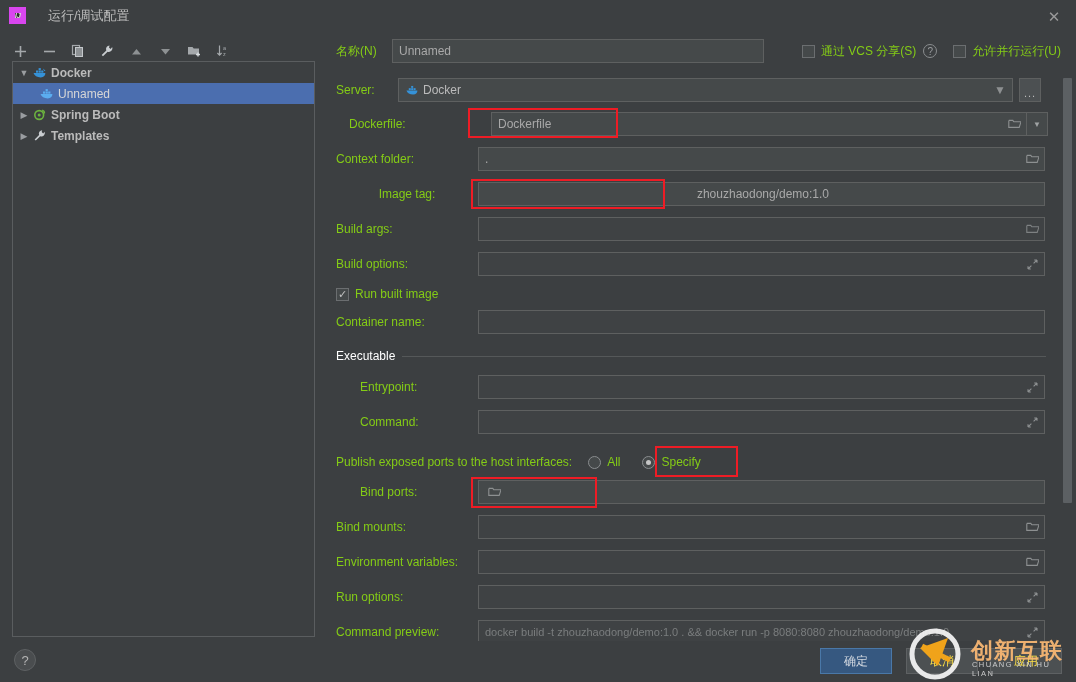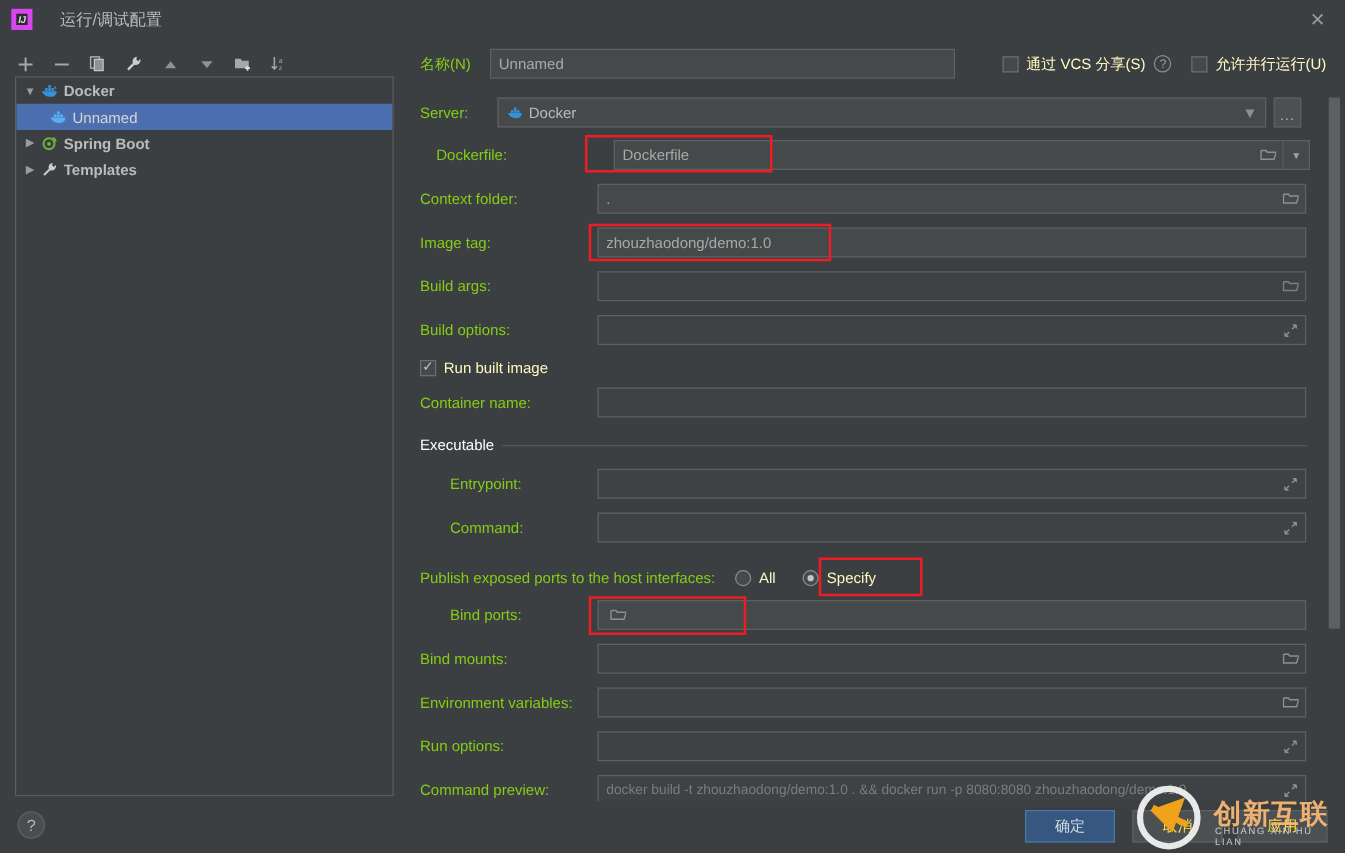--- a/index.html
+++ b/index.html
@@ -20,21 +20,21 @@
   }
 
   
   .titlebar {
     position: absolute; left: 0; top: 0; width: 1076px; height: 31px;
     background: #3c3f41;
     display: flex; align-items: center;
   }
   .ij-logo {
     margin-left: 9px; width: 17px; height: 17px;
-    border: 4px solid #d946ef;
+    border: 6px solid #d946ef;
     background: #2b2b2b;
     display: flex; align-items: center; justify-content: center;
     font-size: 8px; font-weight: bold; color: #d8d8d8;
     letter-spacing: -0.5px;
     font-family: "Liberation Sans", sans-serif;
     font-style: italic;
   }
   .title-text {
     margin-left: 22px; font-size: 13px; color: #bbbbbb;
   }
@@ -141,21 +141,21 @@
   .rb {
     width: 13px; height: 13px; flex: 0 0 13px;
     border: 1px solid #8a8d8f; border-radius: 50%;
     background: #45494a; display: inline-flex;
     align-items: center; justify-content: center; cursor: pointer;
   }
   .rb.checked::after {
     content: ""; width: 5px; height: 5px; border-radius: 50%;
     background: #c6c6c6;
   }
-  .cb-label { margin-left: 6px; color: #fef9c3; font-size: 12px; cursor: pointer; }
+  .cb-label { margin-left: 6px; color: #84cc16; font-size: 12px; cursor: pointer; }
   .help-circle {
     width: 14px; height: 14px; border-radius: 50%;
     border: 1px solid #8a8d8f; color: #9a9da0;
     display: inline-flex; align-items: center; justify-content: center;
     font-size: 10px; cursor: pointer;
   }
 
   
   .group-head {
     position: absolute; display: flex; align-items: center; gap: 7px;
@@ -388,21 +388,21 @@
       <div class="field" style="width:567px;">
         <span class="val">.</span>
         <span class="fld-btn">
           <svg width="13" height="12" viewBox="0 0 13 12">
               <path d="M.8 2.4h4l1 1.4h6.2M.8 2.4v7h10.4l1.8-5.6H5.8" fill="none" stroke="#8d9091" stroke-width="1.1"></path>
             </svg>
         </span>
       </div>
     </div>
 
-    <div class="row" style="top:151px; left:8px;">
+    <div class="row" style="top:151px; left:8px;text-align:center;">
       <span class="lbl" style="width:142px;">Image tag:</span>
       <div class="field" style="width:567px;">
         <span class="val">zhouzhaodong/demo:1.0</span>
       </div>
     </div>
 
     <div class="row" style="top:186px; left:8px;">
       <span class="lbl" style="width:142px;">Build args:</span>
       <div class="field disabled" style="width:567px;">
         <span class="val"></span>

